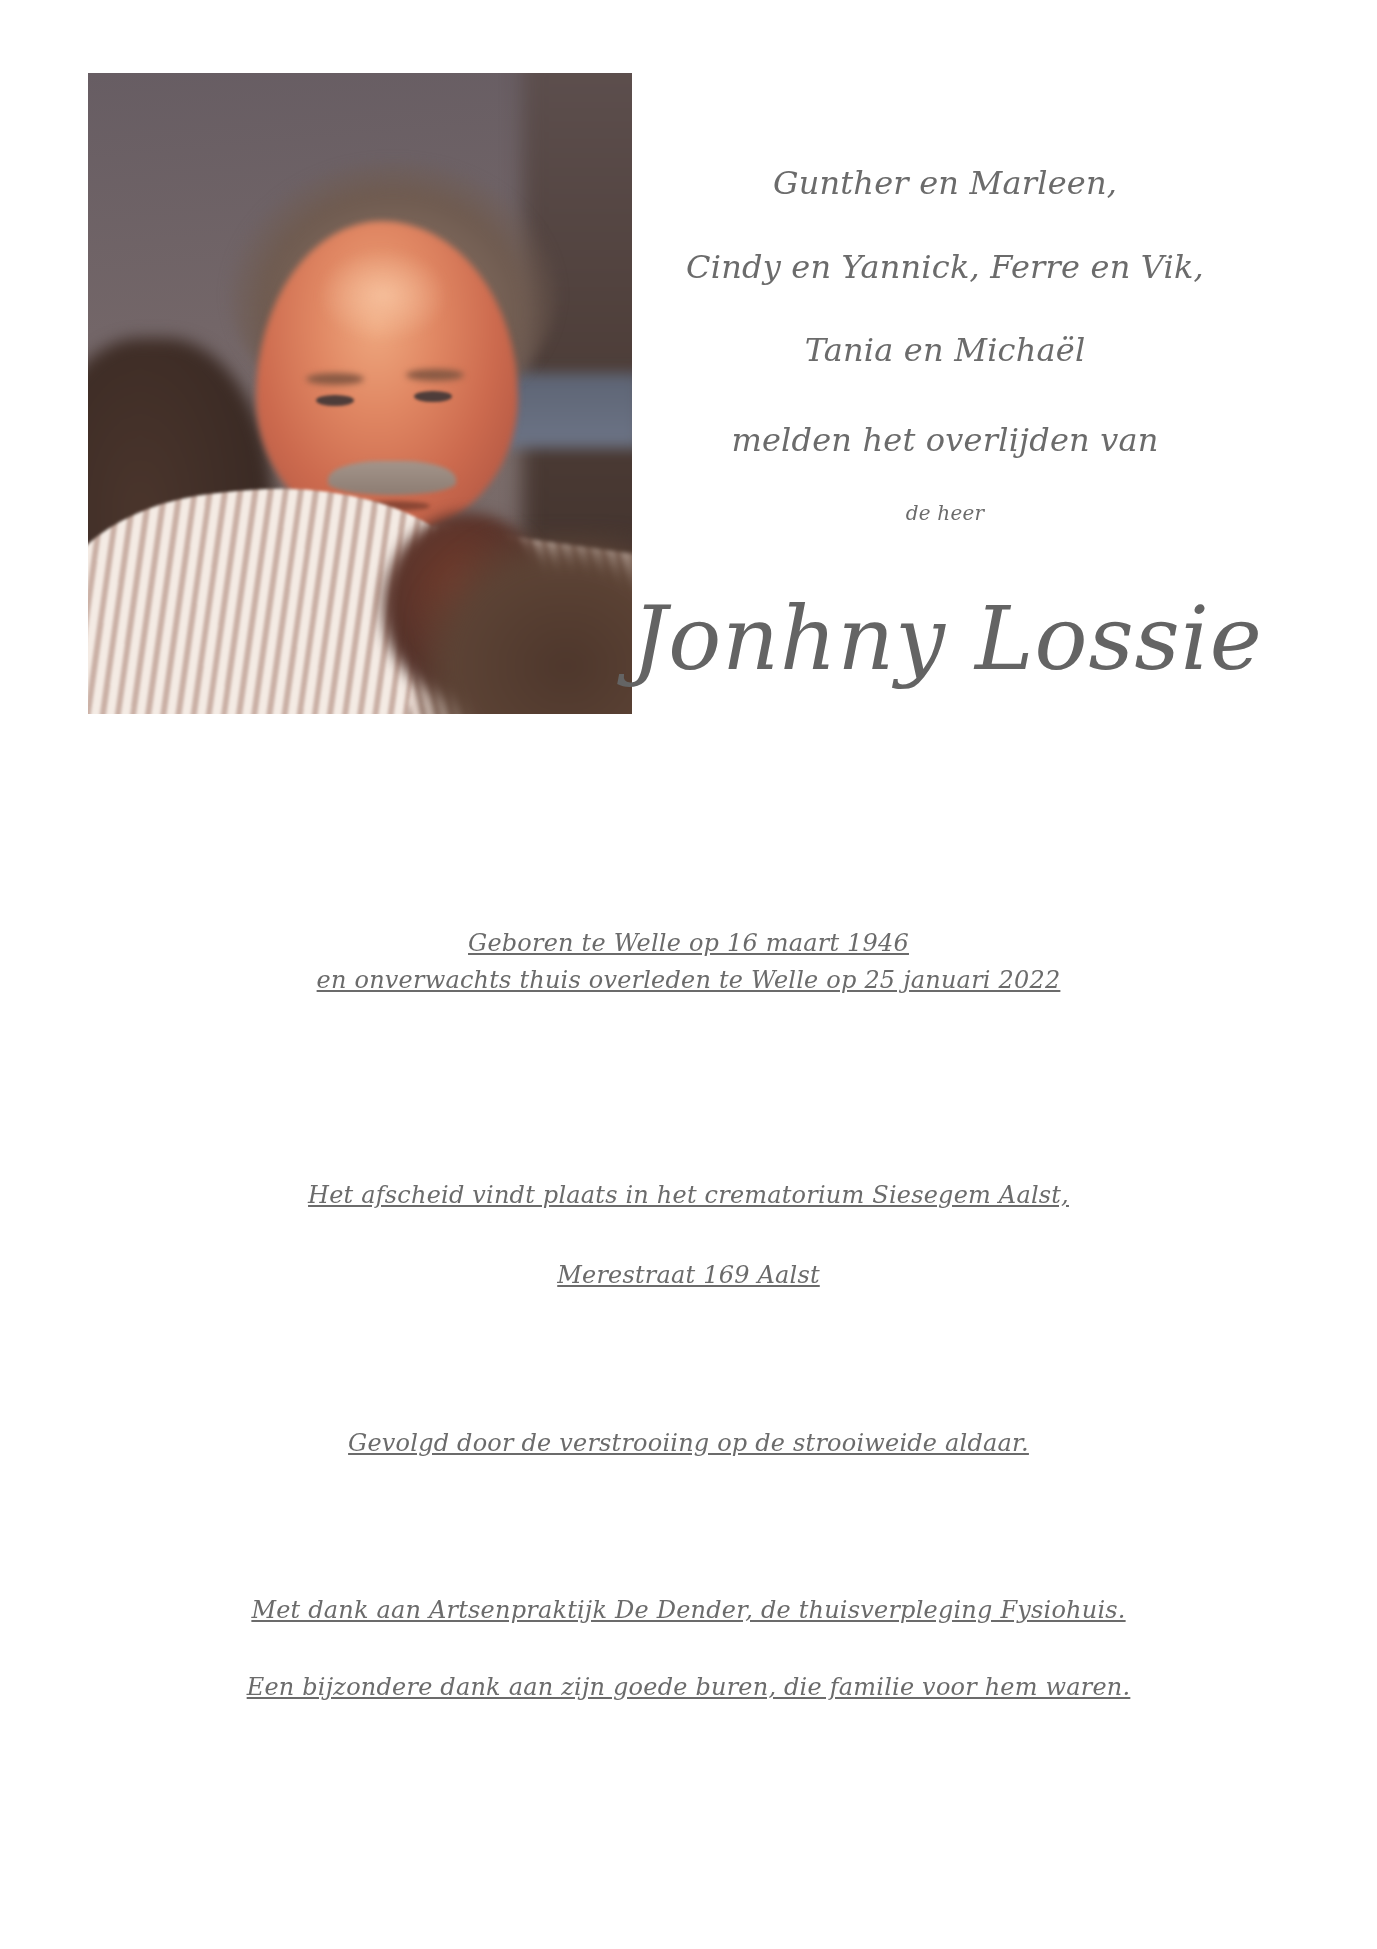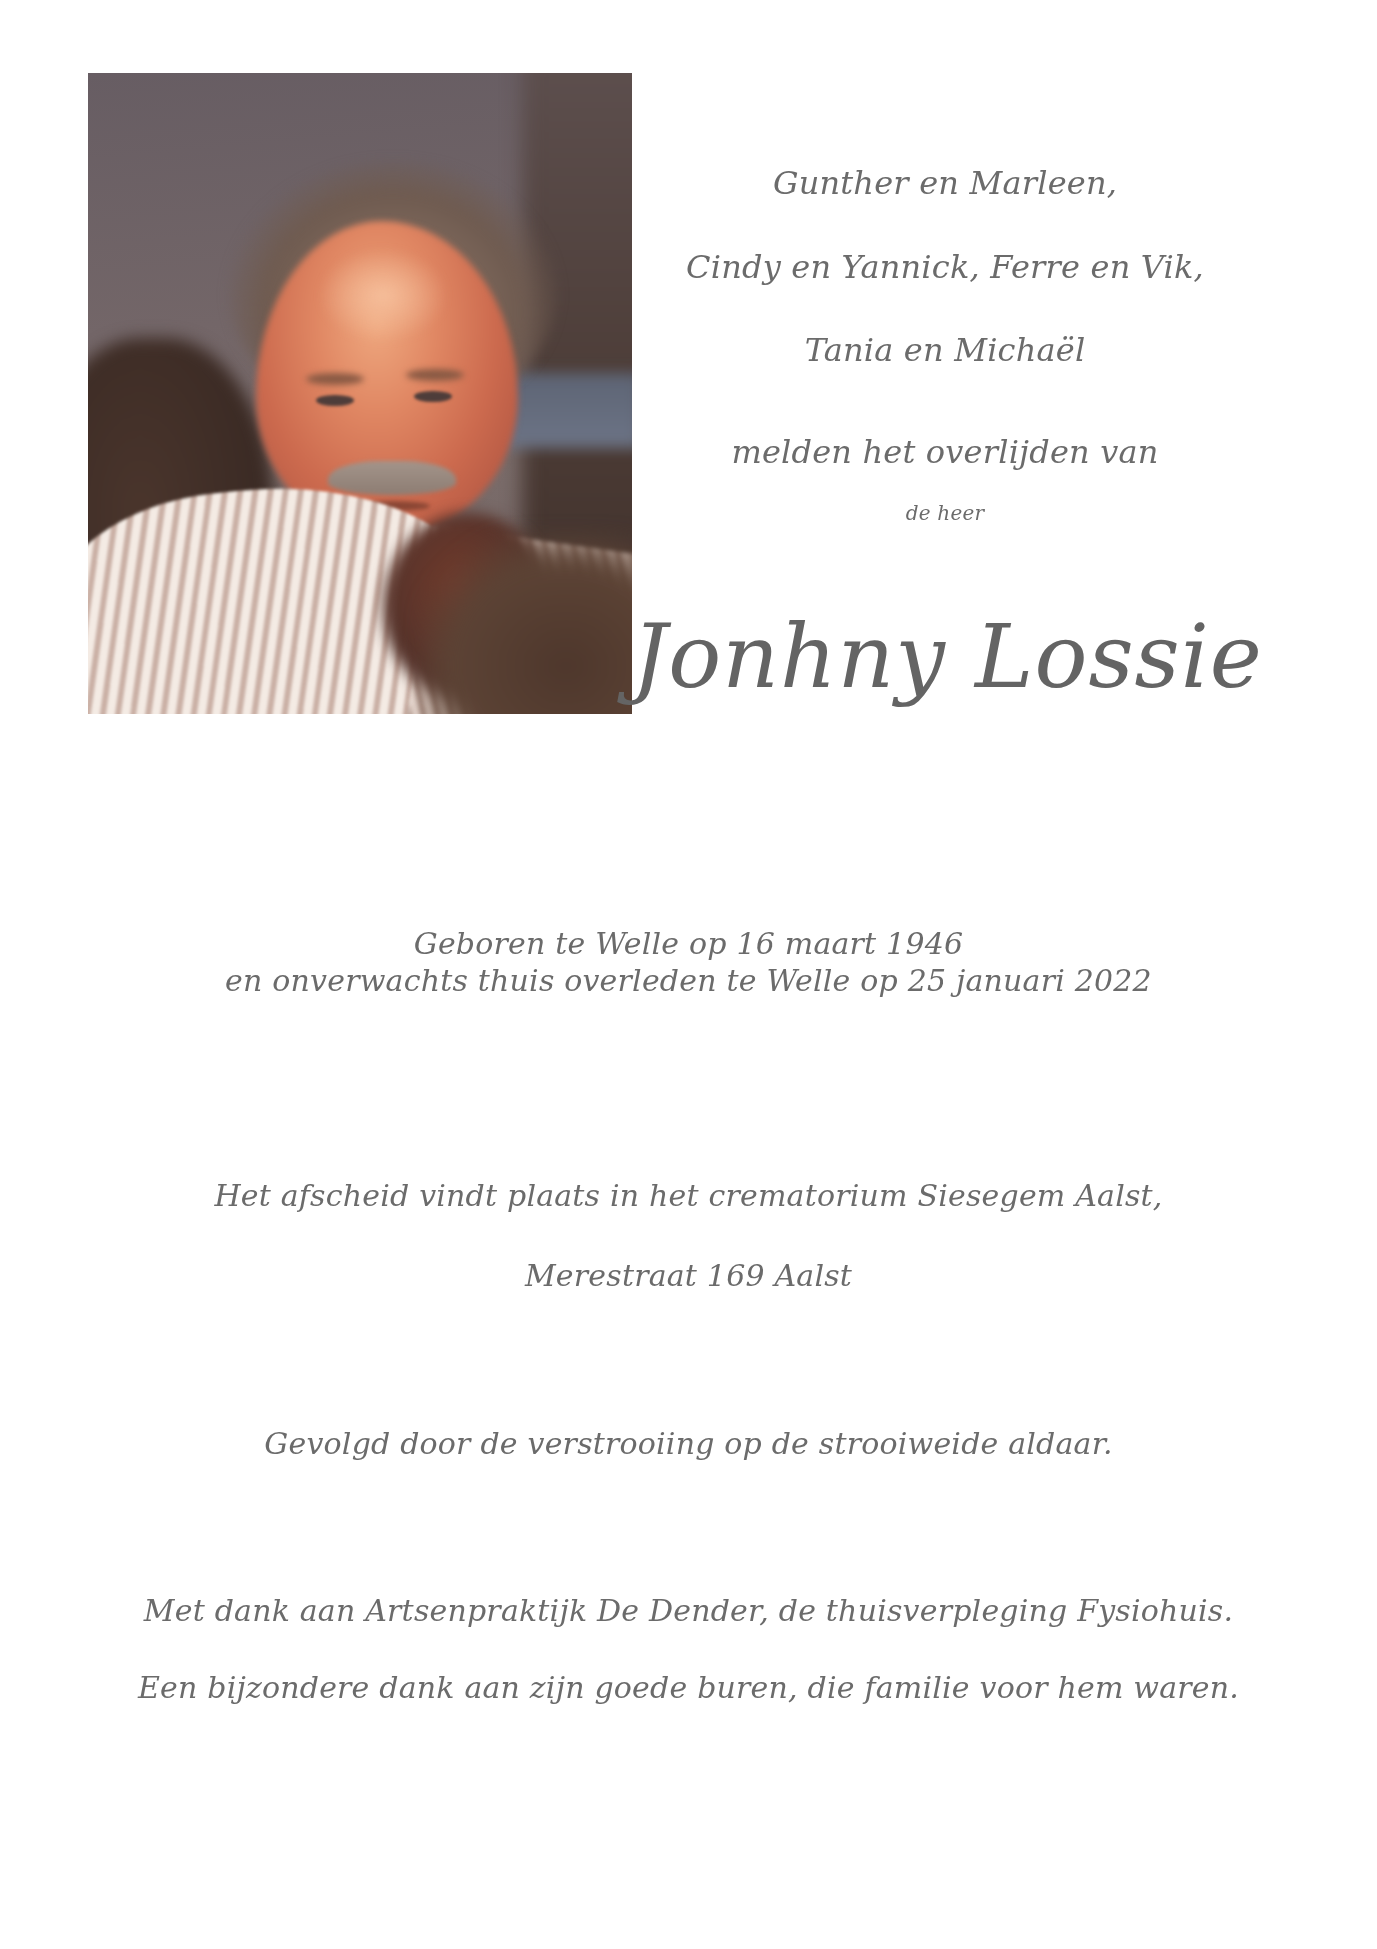--- a/index.html
+++ b/index.html
@@ -18,23 +18,24 @@
 
   
   .line {
     position: absolute;
     left: 0;
     width: 1377px;
     text-align: center;
     transform: translateY(-50%);
     color: var(--ink);
     font-style: italic;
-    font-size: 30px;
+    font-size: 24px;
     letter-spacing: 0.2px;
     white-space: nowrap;
+    text-decoration: underline;
   }
   .rline {
     position: absolute;
     left: 632px;
     width: 626px;
     text-align: center;
     transform: translateY(-50%);
     color: var(--ink);
     font-style: italic;
     font-size: 32px;
@@ -164,23 +165,23 @@
     <div class="ph-mouth"></div>
     <div class="ph-shirt"></div>
     <div class="ph-shirt-right"></div>
     <div class="ph-collar-shadow"></div>
     <div class="ph-bottom-right-dark"></div>
   </div>
 
   <div class="rline" style="top:183px">Gunther en Marleen,</div>
   <div class="rline" style="top:267px">Cindy en Yannick, Ferre en Vik,</div>
   <div class="rline" style="top:350px">Tania en Michaël</div>
-  <div class="rline" style="top:452px">melden het overlijden van</div>
+  <div class="rline" style="top:440px">melden het overlijden van</div>
   <div class="rline honorific" style="top:513px">de heer</div>
-  <div class="rline deceased-name" style="top:656px">Jonhny Lossie</div>
+  <div class="rline deceased-name" style="top:638px">Jonhny Lossie</div>
 
   <div class="line" style="top:943px">Geboren te Welle op 16 maart 1946</div>
   <div class="line" style="top:980px">en onverwachts thuis overleden te Welle op 25 januari 2022</div>
 
   <div class="line" style="top:1195px">Het afscheid vindt plaats in het crematorium Siesegem Aalst,</div>
   <div class="line" style="top:1275px">Merestraat 169 Aalst</div>
   <div class="line" style="top:1443px">Gevolgd door de verstrooiing op de strooiweide aldaar.</div>
 
   <div class="line" style="top:1610px">Met dank aan Artsenpraktijk De Dender, de thuisverpleging Fysiohuis.</div>
   <div class="line" style="top:1687px">Een bijzondere dank aan zijn goede buren, die familie voor hem waren.</div>

